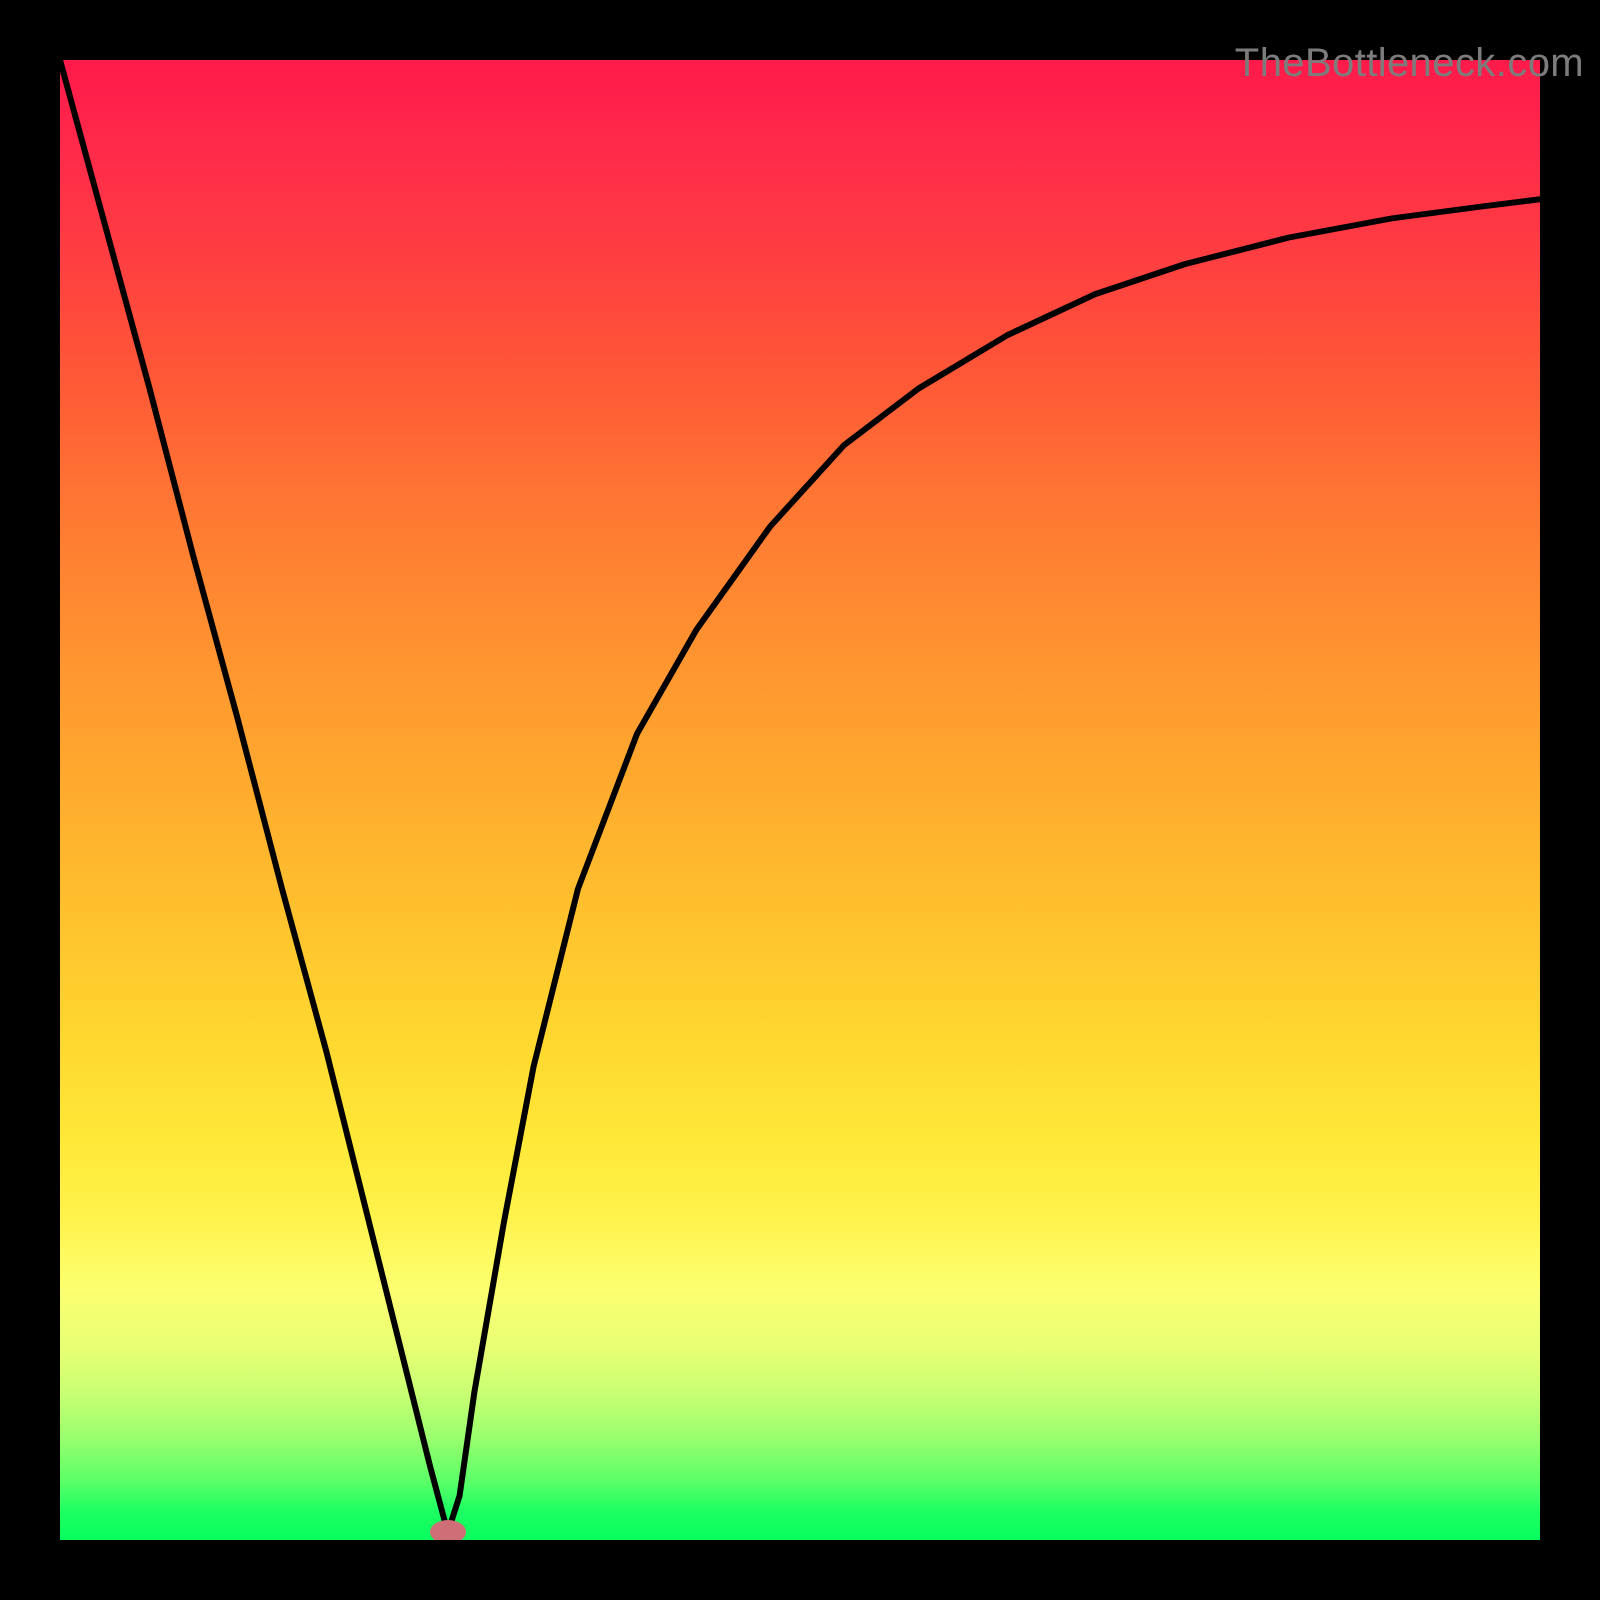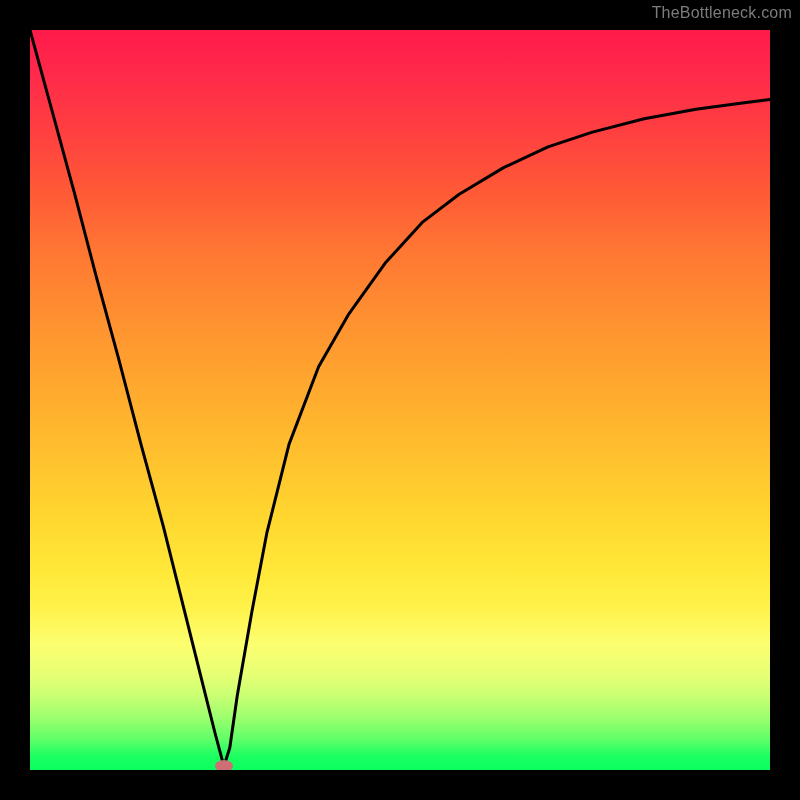--- a/index.html
+++ b/index.html
@@ -59,24 +59,24 @@
   .marker {
     position: absolute;
     width: 18px;
     height: 12px;
     border-radius: 50% / 50%;
     background: #ce6e76;
     transform: translate(-50%, -50%);
   }
   .watermark {
     position: absolute;
-    top: 4px;
+    top: 21px;
     right: 8px;
     color: #7c7c7c;
-    font-size: 16px;
+    font-size: 20px;
     font-weight: 500;
     letter-spacing: 0.2px;
   }
 </style>
 </head>
 <body>
 
 <div class="frame">
 
   <div class="plot-area">

